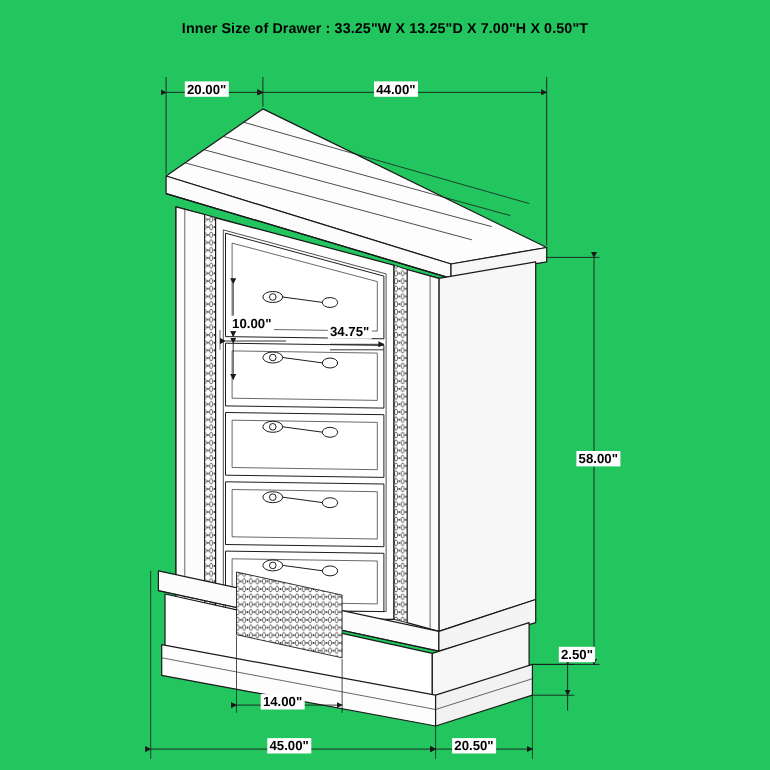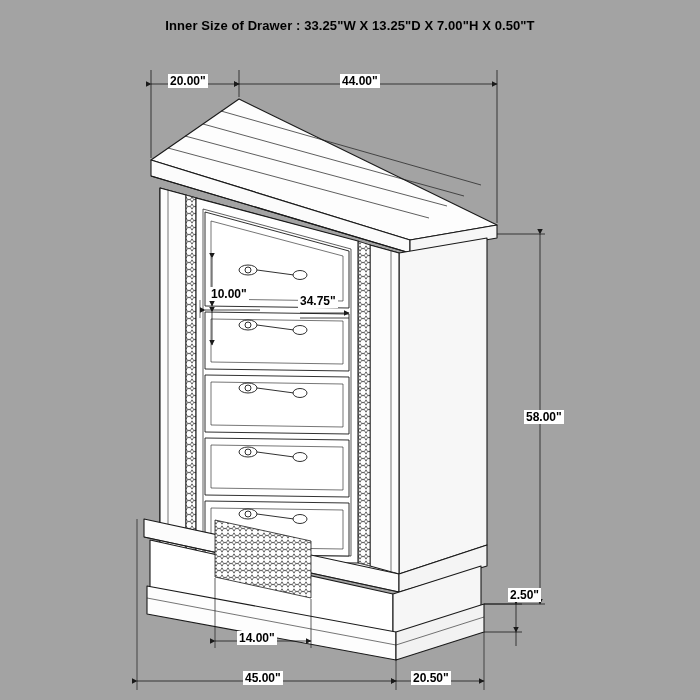--- a/index.html
+++ b/index.html
@@ -4,21 +4,21 @@
 <style>
   html, body {
     margin: 0;
     padding: 0;
     background: #ffffff;
   }
   #page {
     position: relative;
     width: 700px;
     height: 700px;
-    background: #a3a3a3;
+    background: #22c55e;
     font-family: "Liberation Sans", sans-serif;
     overflow: hidden;
   }
   #title {
     position: absolute;
     top: 18px;
     left: 0;
     width: 700px;
     text-align: center;
     font-size: 13px;

